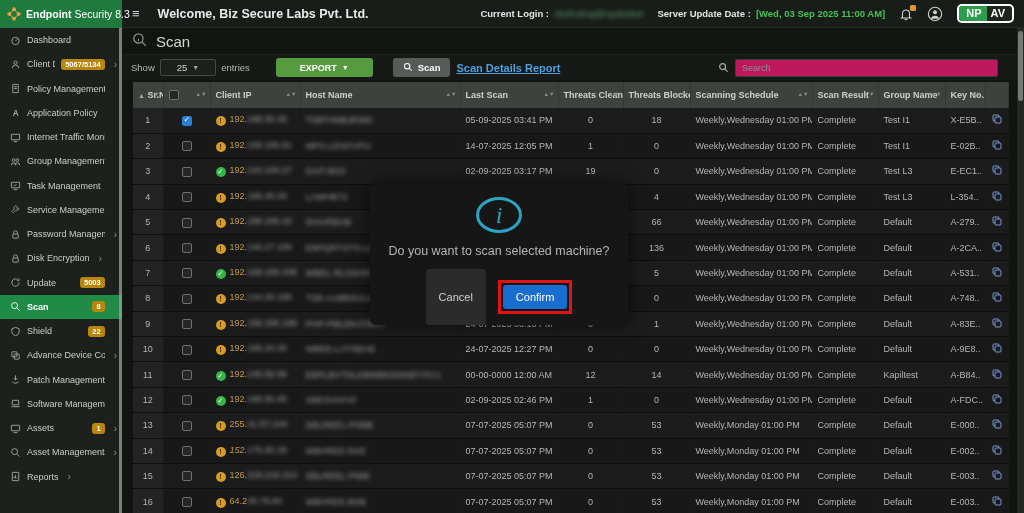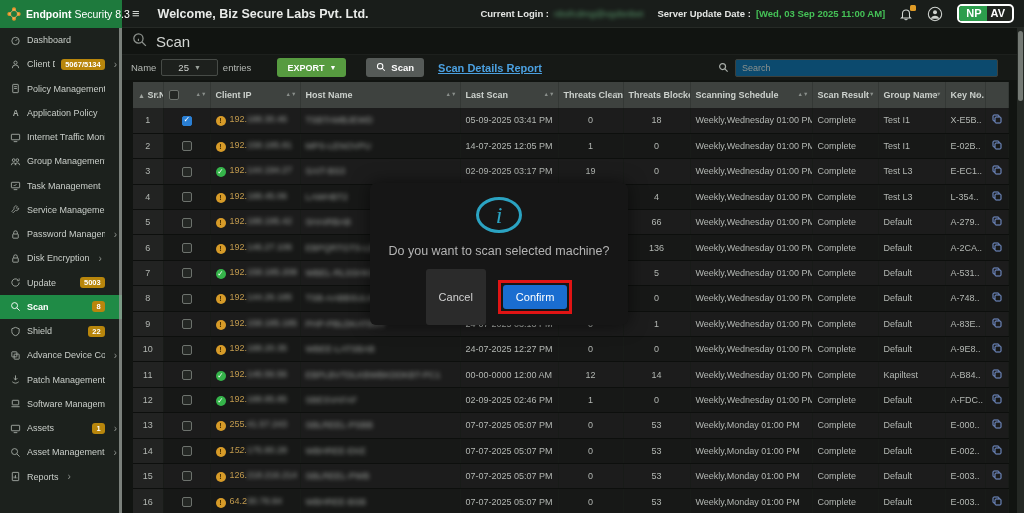--- a/index.html
+++ b/index.html
@@ -41,26 +41,26 @@
   .side-item:not(.hasbadge) .badge{display:none;}
 
   
   .content{position:absolute;top:28px;left:122px;width:902px;height:485px;background:#111411;}
   .pagetitle{display:flex;align-items:center;gap:8px;height:27px;padding-left:9px;border-bottom:1px solid #1d201d;}
   .pagetitle .ptxt{font-size:15px;color:#d2d5d2;}
   .toolbar{display:flex;align-items:center;height:25px;padding-left:9px;background:#161916;}
   .tb-txt{font-size:9.5px;color:#b5b9b5;}
   .selectbox{display:flex;align-items:center;gap:5px;background:#1d201d;border:1px solid #474b47;border-radius:2px;height:17px;padding:0 16px;margin:0 5px;font-size:9.5px;color:#d0d3d0;cursor:pointer;}
   .selectbox .caret{font-size:7px;color:#9aa09a;}
-  .btn-export{margin-left:26px;background:#579b40;color:#fff;font-size:9px;font-weight:bold;border:none;border-radius:3px;height:19px;padding:0 10px;display:flex;align-items:center;gap:5px;cursor:pointer;}
+  .btn-export{margin-left:26px;background:#579b40;color:#fff;font-size:9px;font-weight:bold;border:none;border-radius:3px;height:19px;padding:0 24px;display:flex;align-items:center;gap:5px;cursor:pointer;}
   .btn-export .caret{font-size:7px;}
   .btn-scan{margin-left:20px;background:#565b58;color:#fff;font-size:9.5px;font-weight:bold;border:none;border-radius:3px;height:19px;padding:0 10px;display:flex;align-items:center;gap:5px;cursor:pointer;}
-  .link-report{margin-left:14px;font-size:11px;font-weight:bold;color:#4ba0e0;text-decoration:underline;cursor:pointer;white-space:nowrap;}
+  .link-report{margin-left:6px;font-size:11px;font-weight:bold;color:#4ba0e0;text-decoration:underline;cursor:pointer;white-space:nowrap;}
   .searchwrap{margin-left:auto;display:flex;align-items:center;gap:6px;margin-right:26px;}
-  .searchwrap input{width:263px;height:17px;background:#0c4a6e;border:1px solid #3c403c;border-radius:2px;color:#c6cac6;font-size:9px;padding:8px 6px;font-family:inherit;}
+  .searchwrap input{width:263px;height:17px;background:#be185d;border:1px solid #3c403c;border-radius:2px;color:#c6cac6;font-size:9px;padding:8px 6px;font-family:inherit;}
   .searchwrap input::placeholder{color:#8d928d;}
 
   
   table.grid{border-collapse:collapse;table-layout:fixed;margin-left:11px;margin-top:2px;width:875px;}
   table.grid th{background:#3e423f;color:#ccd1cd;font-size:9px;font-weight:bold;text-align:left;
         height:26px;padding:0 5px;border-right:1px solid #34383 5;border-right:1px solid #343835;position:relative;white-space:nowrap;overflow:hidden;}
   table.grid th .sort{position:absolute;right:3px;top:50%;transform:translateY(-50%);display:flex;flex-direction:column;line-height:.55;color:#8b908c;font-size:5.5px;}
   table.grid td{height:25.4px;padding:0 5px;font-size:9px;color:#b3b7b3;border-bottom:1px solid #0d0f0d;border-right:1px solid rgba(255,255,255,.03);white-space:nowrap;overflow:hidden;}
   tr.r-odd td{background:#1c1c1c;}
   tr.r-even td{background:#171817;}
@@ -336,21 +336,21 @@
         <svg width="17" height="17" viewBox="0 0 24 24" fill="none" stroke="#8d928d" stroke-width="1.8">
           <circle cx="10.5" cy="10.5" r="6.5"></circle>
             <path d="M15.5 15.5L21 21"></path>
             <path d="M10.5 8v.01M10.5 10.8V14" stroke-width="1.6"></path>
         </svg>
       </span>
       <span class="ptxt">Scan</span>
     </div>
 
     <div class="toolbar">
-      <span class="tb-txt">Name</span>
+      <span class="tb-txt">Show</span>
       <span class="selectbox">
         <span>25</span>
           <span class="caret">▼</span>
       </span>
       <span class="tb-txt">entries</span>
       <button class="btn-export">
         <span>EXPORT</span>
           <span class="caret">▼</span>
       </button>
       <button class="btn-scan">

